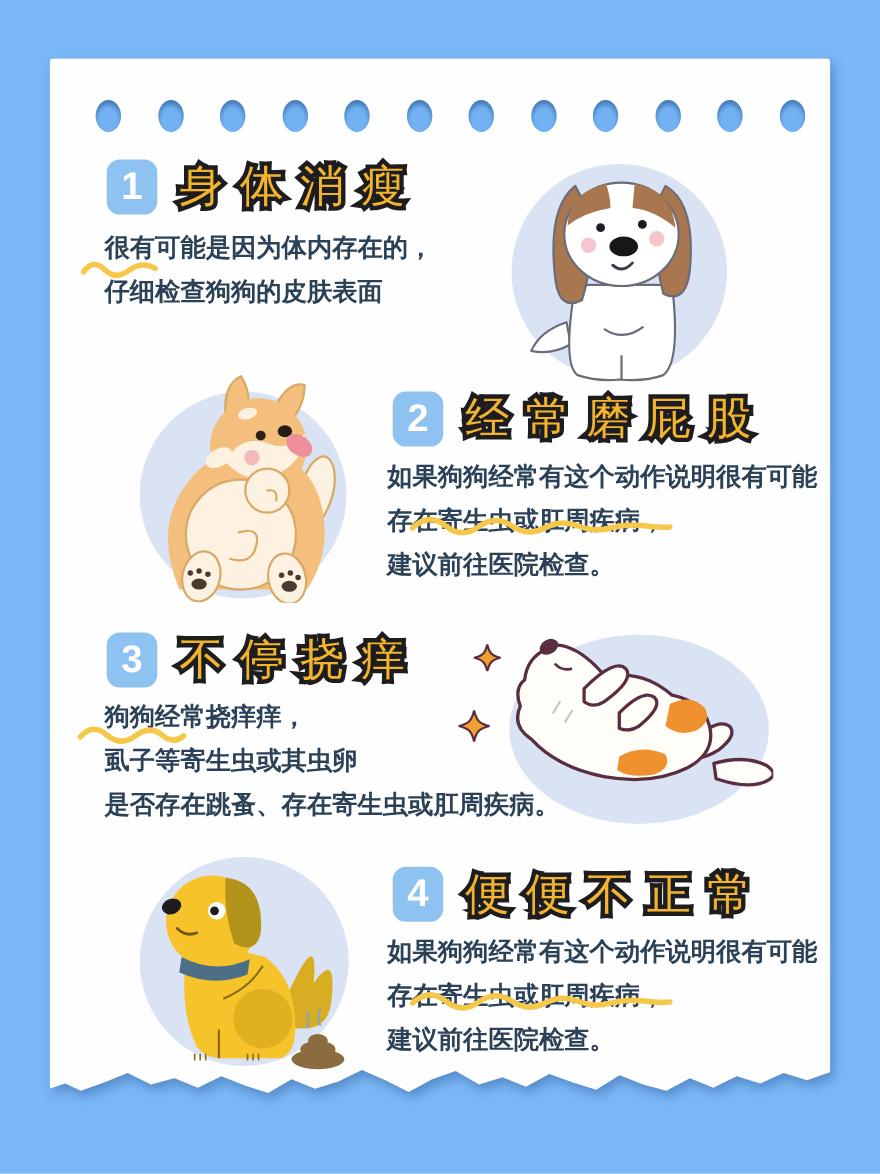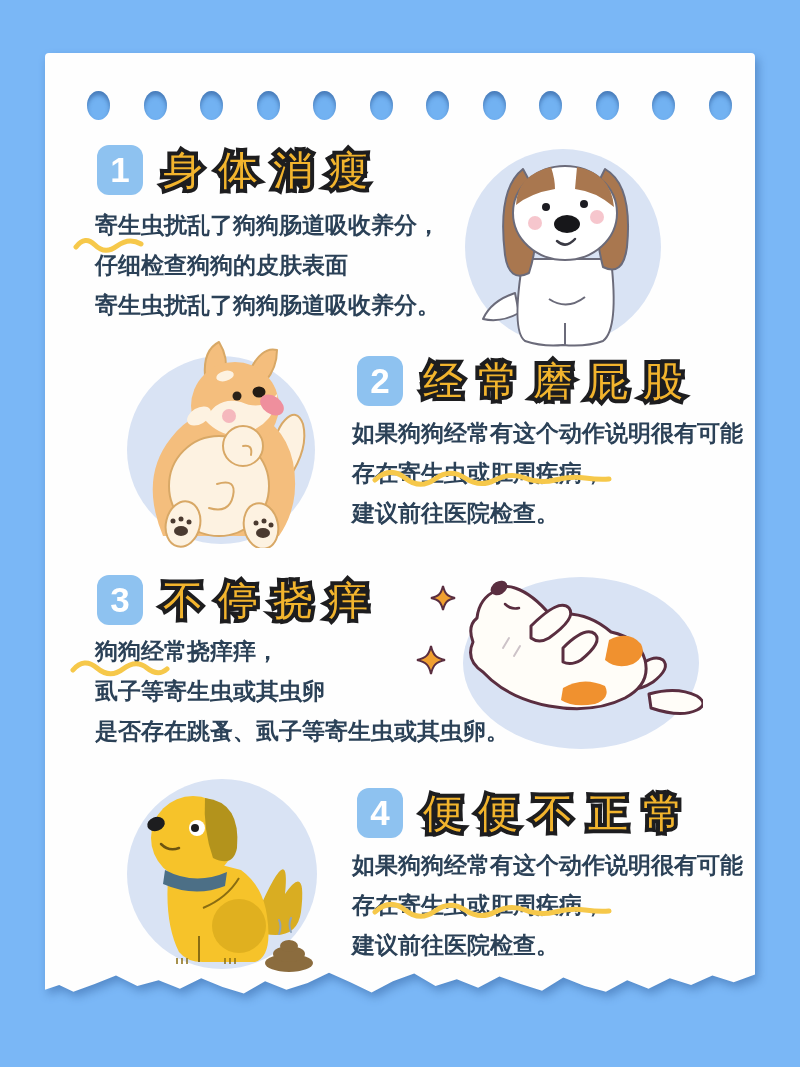--- a/index.html
+++ b/index.html
@@ -49,23 +49,22 @@
       </div>
 
       <div class="sec-header" style="left:52px;top:92px;">
         <span class="num-badge">1</span>
         <span class="sec-title">
           <span class="title-stroke">身体消瘦</span>
           <span class="title-fill">身体消瘦</span>
         </span>
       </div>
       <div class="sec-body" style="left:50px;top:152px;">
-        <div>寄生虫扰乱了狗狗肠道吸收养分，</div>
+        <div>很有可能是因为体内存在的，</div>
         <div>仔细检查狗狗的皮肤表面</div>
-        <div>寄生虫扰乱了狗狗肠道吸收养分。</div>
       </div>
       <svg class="wave" style="left:28px;top:184px;" width="72" height="16" viewBox="0 0 72 16">
         <path d="M3 10 Q 12 -2 22 8 T 44 9 T 68 7" fill="none" stroke="#f6c84a" stroke-width="5" stroke-linecap="round"></path>
       </svg>
       <svg class="illu" style="left:408px;top:78px;" width="220" height="220" viewBox="0 0 220 220">
         <circle cx="110" cy="116" r="98" fill="#d9e3f4"></circle>
         <path d="M62 162 Q38 170 30 188 Q48 192 66 182 Z" fill="#fff" stroke="#6b6b7a" stroke-width="2" stroke-linejoin="round"></path>
         <path d="M70 128 Q58 200 72 210 Q90 216 110 214 Q134 216 150 210 Q166 198 158 128 Z" fill="#fff" stroke="#6b6b7a" stroke-width="2"></path>
         <path d="M112 214 L112 192" stroke="#6b6b7a" stroke-width="2" fill="none"></path>
         <path d="M96 168 Q114 180 132 166" stroke="#6b6b7a" stroke-width="2" fill="none"></path>
@@ -132,21 +131,21 @@
       <div class="sec-header" style="left:52px;top:522px;">
         <span class="num-badge">3</span>
         <span class="sec-title">
           <span class="title-stroke">不停挠痒</span>
           <span class="title-fill">不停挠痒</span>
         </span>
       </div>
       <div class="sec-body" style="left:50px;top:578px;">
         <div>狗狗经常挠痒痒，</div>
         <div>虱子等寄生虫或其虫卵</div>
-        <div>是否存在跳蚤、虱子等寄生虫或其虫卵。</div>
+        <div>是否存在跳蚤、存在寄生虫或肛周疾病。</div>
       </div>
       <svg class="wave" style="left:25px;top:606px;" width="100" height="18" viewBox="0 0 100 18">
         <path d="M3 11 Q 14 -2 27 9 T 53 10 T 77 9 T 97 10" fill="none" stroke="#f6c84a" stroke-width="5" stroke-linecap="round"></path>
       </svg>
       <svg class="illu" style="left:368px;top:515px;" width="290" height="185" viewBox="0 0 290 185">
         <ellipse cx="168" cy="95" rx="118" ry="86" fill="#d9e3f4"></ellipse>
         <path d="M30 18 C32 26 34 28 42 30 C34 32 32 34 30 42 C28 34 26 32 18 30 C26 28 28 26 30 18 Z" fill="#f0a030" stroke="#5a2e40" stroke-width="2"></path>
         <path d="M18 78 C20 87 23 90 32 92 C23 94 20 97 18 106 C16 97 13 94 4 92 C13 90 16 87 18 78 Z" fill="#f0a030" stroke="#5a2e40" stroke-width="2"></path>
         <path d="M238 140 Q268 150 284 142 Q296 136 284 128 Q264 118 236 126 Z" fill="#fffdf8" stroke="#5a2e40" stroke-width="3" stroke-linejoin="round"></path>
         <path d="M216 108 Q238 84 250 92 Q258 100 240 114 Q228 122 214 122 Z" fill="#fffdf8" stroke="#5a2e40" stroke-width="3" stroke-linejoin="round"></path>

